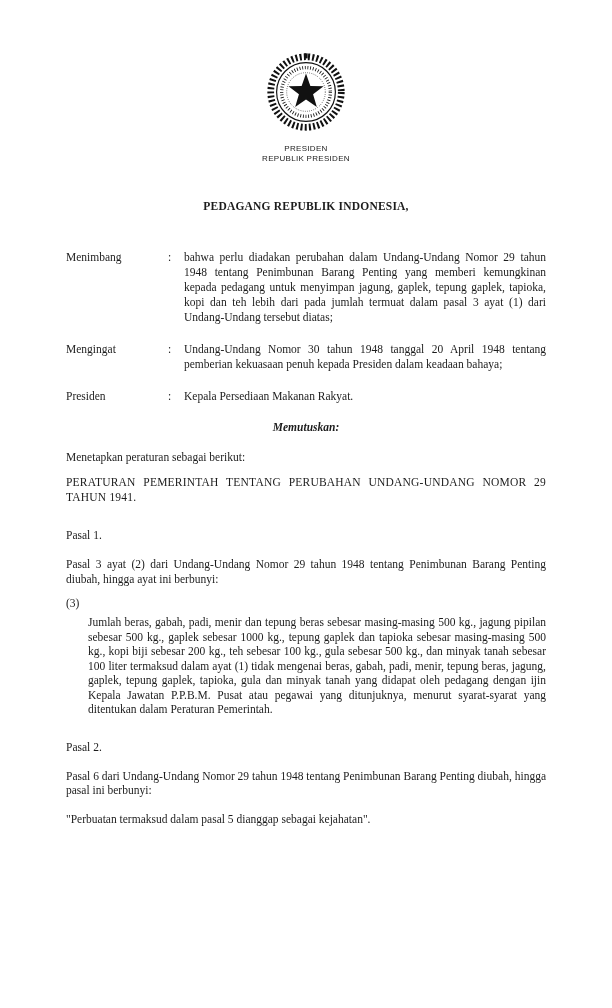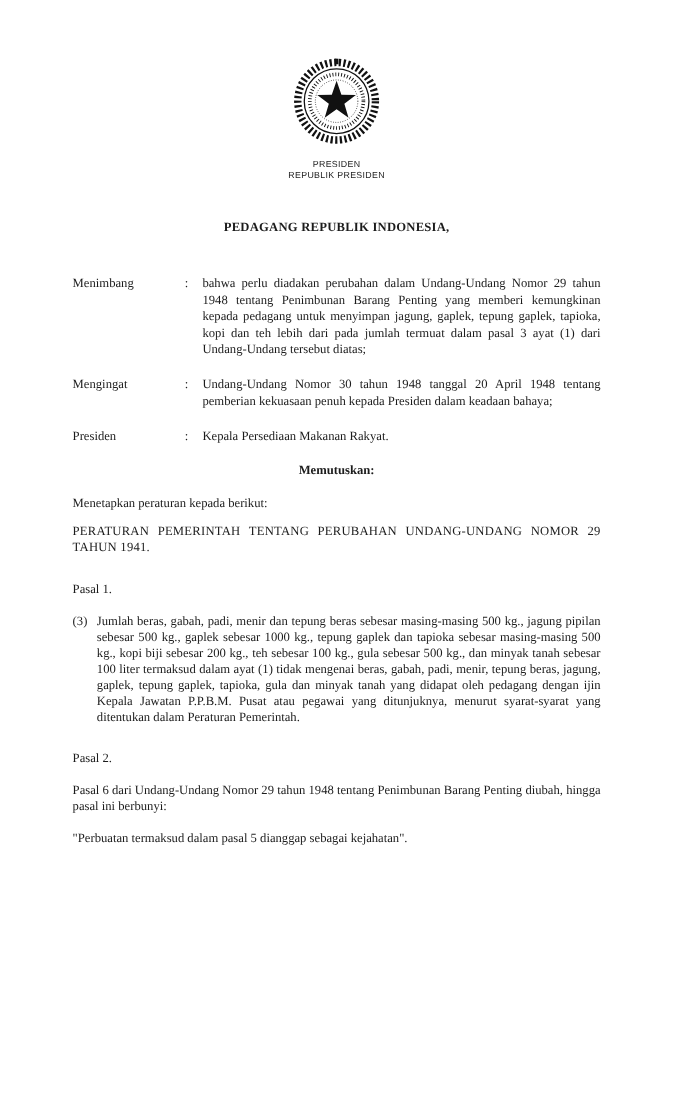--- a/index.html
+++ b/index.html
@@ -70,20 +70,21 @@
   }
   .consider-label { width: 102px; flex: 0 0 102px; }
   .consider-colon { width: 16px; flex: 0 0 16px; }
   .consider-text  { flex: 1 1 auto; text-align: justify; }
   
   .memutuskan {
     text-align: center;
     font-size: 11.5px;
     font-weight: 700;
     margin-top: 4px;
+    font-style: italic;
   }
   .menetapkan {
     margin-top: 17px;
     font-size: 11.5px;
     line-height: 15px;
   }
   .reg-title {
     margin-top: 10px;
     font-size: 11.5px;
     line-height: 15px;
@@ -102,21 +103,21 @@
     text-align: justify;
   }
   .hanging-item {
     display: flex;
     align-items: flex-start;
     margin-top: 10px;
     font-size: 11.5px;
     line-height: 14.5px;
   }
   .hanging-num { flex: 0 0 22px; width: 22px; }
-  .hanging-text { flex: 1 1 auto; text-align: justify; }
+  .hanging-text { flex: 1 1 auto; text-align: justify; margin-top: 19px; }
   .quote-line {
     margin-top: 14px;
     font-size: 11.5px;
     line-height: 14.5px;
   }
 </style>
 </head>
 <body>
 
 <div class="page">
@@ -156,24 +157,25 @@
       <span class="consider-text">Undang-Undang Nomor 30 tahun 1948 tanggal 20 April 1948 tentang pemberian kekuasaan penuh kepada Presiden dalam keadaan bahaya;</span>
     </div>
     <div class="consider-row">
       <span class="consider-label">Presiden</span>
       <span class="consider-colon">:</span>
       <span class="consider-text">Kepala Persediaan Makanan Rakyat.</span>
     </div>
   </div>
 
   <div class="memutuskan">Memutuskan:</div>
-  <div class="menetapkan">Menetapkan peraturan kepada berikut:</div>
+  <div class="menetapkan">Menetapkan peraturan sebagai berikut:</div>
   <div class="reg-title">PERATURAN PEMERINTAH TENTANG PERUBAHAN UNDANG-UNDANG NOMOR 29 TAHUN 1941.</div>
 
   <div class="pasal-heading">Pasal 1.</div>
+  <div class="para">Pasal 3 ayat (2) dari Undang-Undang Nomor 29 tahun 1948 tentang Penimbunan Barang Penting diubah, hingga ayat ini berbunyi:</div>
   <div class="hanging-item">
     <span class="hanging-num">(3)</span>
     <span class="hanging-text">Jumlah beras, gabah, padi, menir dan tepung beras sebesar masing-masing 500 kg., jagung pipilan sebesar 500 kg., gaplek sebesar 1000 kg., tepung gaplek dan tapioka sebesar masing-masing 500 kg., kopi biji sebesar 200 kg., teh sebesar 100 kg., gula sebesar 500 kg., dan minyak tanah sebesar 100 liter termaksud dalam ayat (1) tidak mengenai beras, gabah, padi, menir, tepung beras, jagung, gaplek, tepung gaplek, tapioka, gula dan minyak tanah yang didapat oleh pedagang dengan ijin Kepala Jawatan P.P.B.M. Pusat atau pegawai yang ditunjuknya, menurut syarat-syarat yang ditentukan dalam Peraturan Pemerintah.</span>
   </div>
 
   <div class="pasal-heading">Pasal 2.</div>
   <div class="para">Pasal 6 dari Undang-Undang Nomor 29 tahun 1948 tentang Penimbunan Barang Penting diubah, hingga pasal ini berbunyi:</div>
   <div class="quote-line">"Perbuatan termaksud dalam pasal 5 dianggap sebagai kejahatan".</div>
 
 </div>

